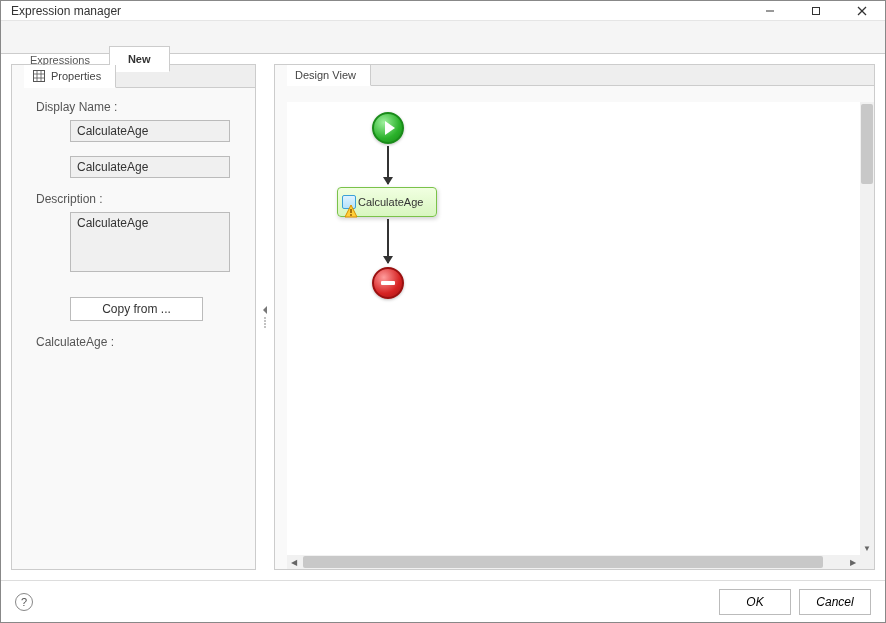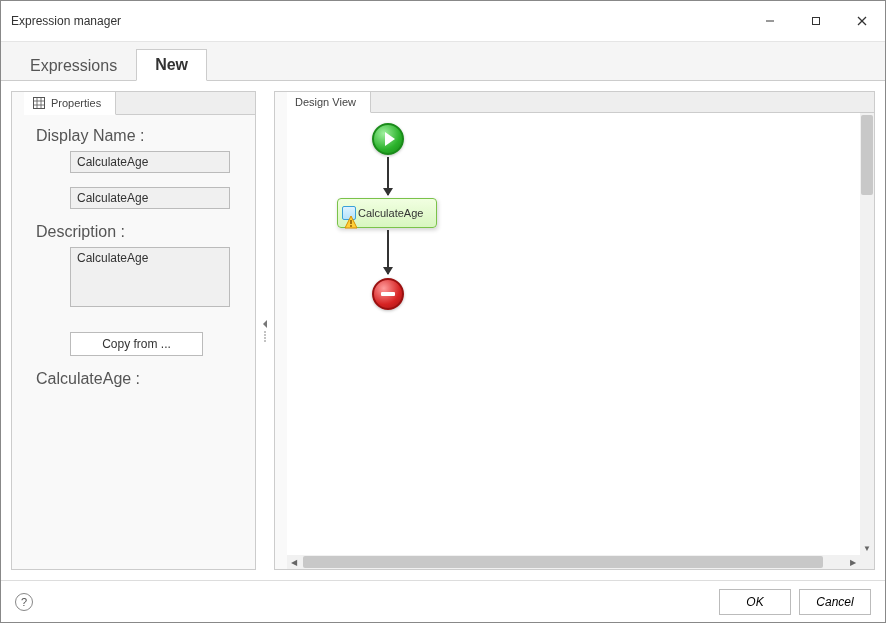--- a/index.html
+++ b/index.html
@@ -11,21 +11,21 @@
     background: #fff;
     width: 886px;
     height: 623px;
     overflow: hidden;
     border: 1px solid #888;
     display: flex;
     flex-direction: column;
   }
   
   .titlebar {
-    height: 41px;
+    height: 20px;
     display: flex;
     align-items: center;
     padding: 0 0 0 10px;
     background: #fff;
     border-bottom: 1px solid #e5e5e5;
   }
   .titlebar .title { flex: 1; font-size: 12px; color: #333; }
   .win-btn {
     width: 46px; height: 30px;
     display: flex; align-items: center; justify-content: center;
@@ -36,26 +36,26 @@
   .top-tabs {
     display: flex;
     align-items: flex-end;
     padding: 6px 10px 0 10px;
     background: #f5f5f5;
     border-bottom: 1px solid #ccc;
     gap: 0;
   }
   .top-tab {
     padding: 6px 18px;
-    font-size: 16px;
+    font-size: 11px;
     color: #555;
     border: 1px solid transparent;
     border-bottom: none;
     position: relative;
-    top: 1px;
+    top: 19px;
     cursor: pointer;
   }
   .top-tab.active {
     background: #fff;
     border: 1px solid #ccc;
     border-bottom: 1px solid #fff;
     color: #333;
     font-weight: 600;
   }
 
@@ -69,21 +69,21 @@
   }
   .panel {
     border: 1px solid #ccc;
     background: #f9f9f9;
     display: flex;
     flex-direction: column;
     min-height: 0;
     padding-left: 12px;
   }
   .panel-left { width: 245px; }
-  .panel-right { flex: 1; }
+  .panel-right { flex: 1; gap: 16px; }
 
   .inner-tabs {
     display: flex;
     background: #eee;
     border-bottom: 1px solid #ccc;
   }
   .inner-tab {
     padding: 4px 14px 4px 8px;
     font-size: 11px;
     color: #444;
@@ -108,21 +108,21 @@
 
   .panel-body {
     flex: 1;
     padding: 12px 12px;
     overflow: auto;
     background: #fff;
   }
   .panel-left .panel-body { background: #f9f9f9; }
 
   .form-group { margin-bottom: 14px; }
-  .form-label { color: #555; margin-bottom: 6px; font-size: 16px; }
+  .form-label { color: #555; margin-bottom: 6px; font-size: 12px; }
   .text-input {
     width: 160px;
     margin-left: 34px;
     padding: 3px 6px;
     border: 1px solid #bbb;
     background: #f0f0f0;
     color: #333;
     font-size: 12px;
     font-family: inherit;
   }

